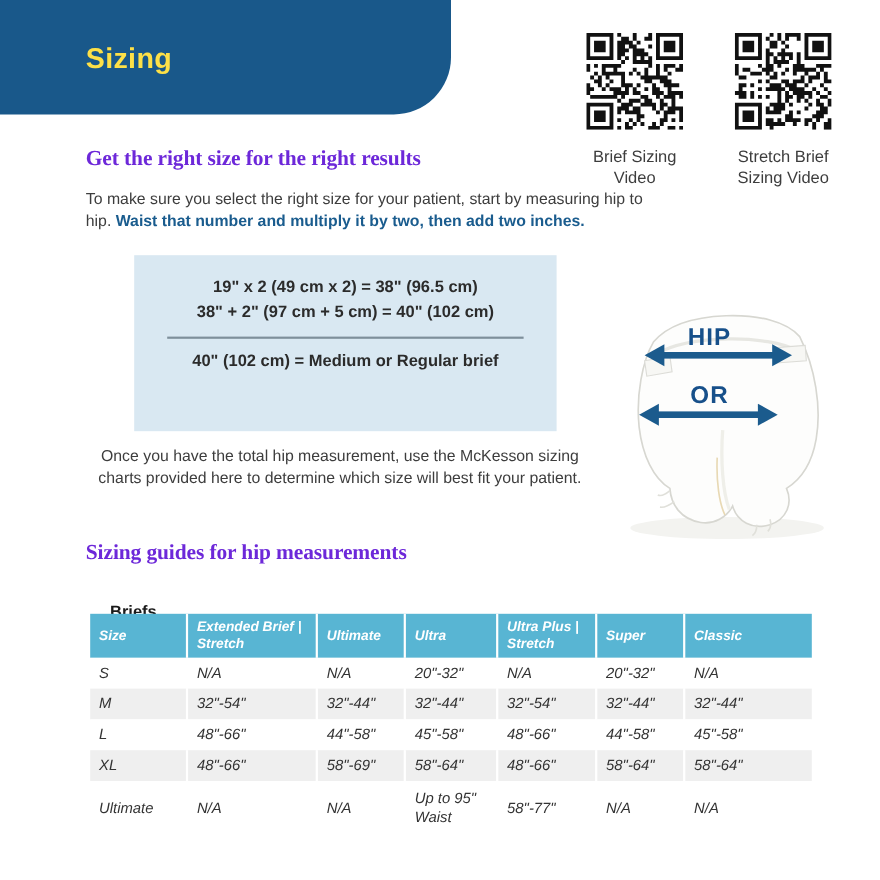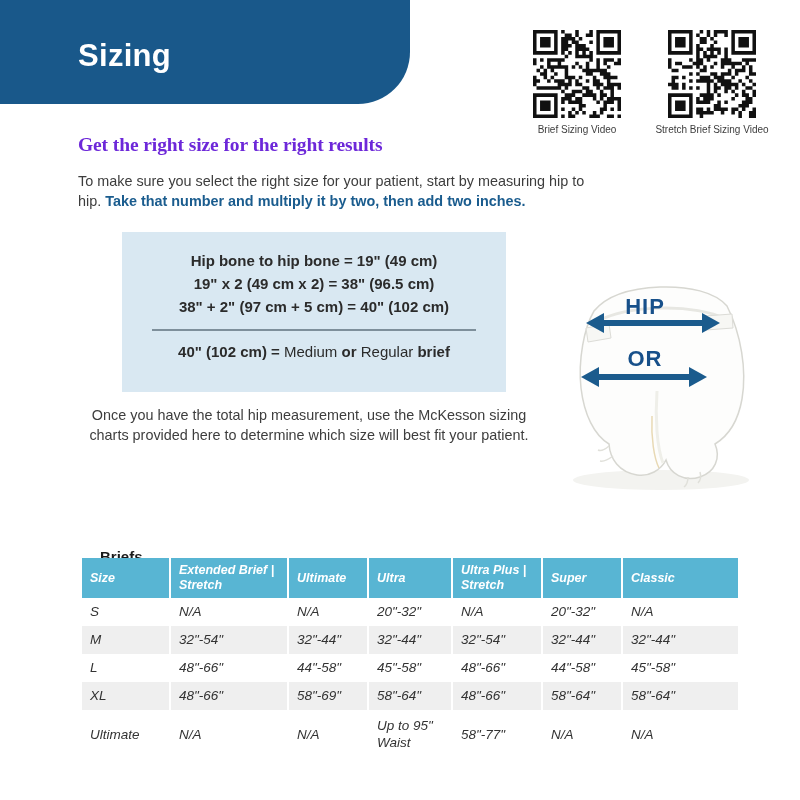--- a/index.html
+++ b/index.html
@@ -3,47 +3,47 @@
 <meta charset="utf-8">
 <style>
   * { box-sizing: border-box; }
   html,body { margin:0; padding:0; background:#fff; }
   body { font-family:"Liberation Sans", sans-serif; }
   .page { position:relative; width:800px; height:800px; background:#ffffff; overflow:hidden; }
 
   
   .banner { position:absolute; left:0; top:0; width:410px; height:104px;
             background:#19588a; border-bottom-right-radius:52px; }
-  .banner .title { margin:0; padding:38px 0 0 78px; color:#ffffff;
-                   font-size:31px; font-weight:bold; letter-spacing:.3px; }
+  .banner .title { margin:0; padding:38px 0 0 78px; color:#fde047;
+                   font-size:26px; font-weight:bold; letter-spacing:.3px; }
 
   
   .qr-fig { position:absolute; width:118px; text-align:center; }
   #qr-fig-1 { left:518px; top:30px; }
   #qr-fig-2 { left:653px; top:30px; }
   .qr-svg { width:88px; height:88px; display:block; margin:0 auto; background:#fff; }
-  .qr-label { margin-top:6px; font-size:10px; color:#3d3d3d; line-height:1.25; }
+  .qr-label { margin-top:16px; font-size:15px; color:#3d3d3d; line-height:1.25; }
 
   
   .section-heading { position:absolute; left:78px; margin:0; color:#6d28d9;
                      font-size:19.5px; font-weight:bold; letter-spacing:-.1px;font-family:Liberation Serif, serif; }
   #heading-intro { top:134px; }
   #heading-sizing { top:492px; }
   .para { position:absolute; left:78px; margin:0; font-size:14.4px; color:#3d3d3d; line-height:1.38; }
   #para-intro { top:172px; width:512px; }
   #para-note  { top:406px; width:462px;text-align:center; }
   .bold-blue { color:#1a5c8e; font-weight:bold; }
 
   
   .calc-box { position:absolute; left:122px; top:232px; width:384px; height:160px;
               background:#d9e8f2; text-align:center; padding-top:17px; }
   .calc-line { font-size:15px; font-weight:bold; color:#2b2b2b; line-height:23px; }
   .calc-divider { border:none; border-top:2px solid #7e8f9b; margin:11px 30px 12px; }
   .calc-result { font-size:15px; font-weight:bold; color:#2b2b2b; }
-  .calc-result .xbold { font-weight:400; }
+  .calc-result .xbold { font-weight:700; }
 
   
   .brief-fig { position:absolute; left:556px; top:266px; width:210px; height:232px; }
   .brief-fig svg { width:100%; height:100%; display:block; }
   .diagram-label { font-weight:bold; font-size:22px; fill:#17508a; letter-spacing:1px; }
 
   
   .table-label { position:absolute; left:84px; top:532px; margin:16px;
                  font-size:15px; font-weight:bold; color:#1a1a1a; }
   .table-wrap { position:absolute; left:82px; top:558px; width:656px;font-style:italic; }
@@ -75,24 +75,23 @@
     <figcaption class="qr-label">Brief Sizing Video</figcaption>
   </figure>
   <figure class="qr-fig" id="qr-fig-2" style="margin:0">
     <svg class="qr-svg" viewBox="0 0 50 50">
         <path d="M0 0h2v2h-2zM2 0h2v2h-2zM4 0h2v2h-2zM6 0h2v2h-2zM8 0h2v2h-2zM10 0h2v2h-2zM12 0h2v2h-2zM18 0h2v2h-2zM22 0h2v2h-2zM26 0h2v2h-2zM28 0h2v2h-2zM30 0h2v2h-2zM32 0h2v2h-2zM36 0h2v2h-2zM38 0h2v2h-2zM40 0h2v2h-2zM42 0h2v2h-2zM44 0h2v2h-2zM46 0h2v2h-2zM48 0h2v2h-2zM0 2h2v2h-2zM12 2h2v2h-2zM16 2h2v2h-2zM22 2h2v2h-2zM26 2h2v2h-2zM32 2h2v2h-2zM36 2h2v2h-2zM48 2h2v2h-2zM0 4h2v2h-2zM4 4h2v2h-2zM6 4h2v2h-2zM8 4h2v2h-2zM12 4h2v2h-2zM18 4h2v2h-2zM20 4h2v2h-2zM24 4h2v2h-2zM36 4h2v2h-2zM40 4h2v2h-2zM42 4h2v2h-2zM44 4h2v2h-2zM48 4h2v2h-2zM0 6h2v2h-2zM4 6h2v2h-2zM6 6h2v2h-2zM8 6h2v2h-2zM12 6h2v2h-2zM18 6h2v2h-2zM20 6h2v2h-2zM26 6h2v2h-2zM36 6h2v2h-2zM40 6h2v2h-2zM42 6h2v2h-2zM44 6h2v2h-2zM48 6h2v2h-2zM0 8h2v2h-2zM4 8h2v2h-2zM6 8h2v2h-2zM8 8h2v2h-2zM12 8h2v2h-2zM16 8h2v2h-2zM24 8h2v2h-2zM36 8h2v2h-2zM40 8h2v2h-2zM42 8h2v2h-2zM44 8h2v2h-2zM48 8h2v2h-2zM0 10h2v2h-2zM12 10h2v2h-2zM16 10h2v2h-2zM18 10h2v2h-2zM22 10h2v2h-2zM24 10h2v2h-2zM26 10h2v2h-2zM28 10h2v2h-2zM32 10h2v2h-2zM36 10h2v2h-2zM48 10h2v2h-2zM0 12h2v2h-2zM2 12h2v2h-2zM4 12h2v2h-2zM6 12h2v2h-2zM8 12h2v2h-2zM10 12h2v2h-2zM12 12h2v2h-2zM16 12h2v2h-2zM20 12h2v2h-2zM24 12h2v2h-2zM28 12h2v2h-2zM32 12h2v2h-2zM36 12h2v2h-2zM38 12h2v2h-2zM40 12h2v2h-2zM42 12h2v2h-2zM44 12h2v2h-2zM46 12h2v2h-2zM48 12h2v2h-2zM16 14h2v2h-2zM20 14h2v2h-2zM22 14h2v2h-2zM24 14h2v2h-2zM26 14h2v2h-2zM32 14h2v2h-2zM0 16h2v2h-2zM12 16h2v2h-2zM16 16h2v2h-2zM18 16h2v2h-2zM22 16h2v2h-2zM30 16h2v2h-2zM32 16h2v2h-2zM34 16h2v2h-2zM42 16h2v2h-2zM44 16h2v2h-2zM46 16h2v2h-2zM48 16h2v2h-2zM0 18h2v2h-2zM4 18h2v2h-2zM6 18h2v2h-2zM14 18h2v2h-2zM16 18h2v2h-2zM18 18h2v2h-2zM26 18h2v2h-2zM30 18h2v2h-2zM32 18h2v2h-2zM34 18h2v2h-2zM36 18h2v2h-2zM38 18h2v2h-2zM40 18h2v2h-2zM44 18h2v2h-2zM0 20h2v2h-2zM8 20h2v2h-2zM10 20h2v2h-2zM12 20h2v2h-2zM16 20h2v2h-2zM20 20h2v2h-2zM24 20h2v2h-2zM30 20h2v2h-2zM36 20h2v2h-2zM42 20h2v2h-2zM46 20h2v2h-2zM2 22h2v2h-2zM4 22h2v2h-2zM18 22h2v2h-2zM20 22h2v2h-2zM34 22h2v2h-2zM38 22h2v2h-2zM40 22h2v2h-2zM42 22h2v2h-2zM46 22h2v2h-2zM12 24h2v2h-2zM16 24h2v2h-2zM24 24h2v2h-2zM26 24h2v2h-2zM30 24h2v2h-2zM32 24h2v2h-2zM34 24h2v2h-2zM38 24h2v2h-2zM46 24h2v2h-2zM48 24h2v2h-2zM2 26h2v2h-2zM4 26h2v2h-2zM8 26h2v2h-2zM18 26h2v2h-2zM20 26h2v2h-2zM22 26h2v2h-2zM26 26h2v2h-2zM28 26h2v2h-2zM30 26h2v2h-2zM36 26h2v2h-2zM44 26h2v2h-2zM2 28h2v2h-2zM12 28h2v2h-2zM16 28h2v2h-2zM18 28h2v2h-2zM20 28h2v2h-2zM22 28h2v2h-2zM24 28h2v2h-2zM28 28h2v2h-2zM30 28h2v2h-2zM32 28h2v2h-2zM34 28h2v2h-2zM40 28h2v2h-2zM46 28h2v2h-2zM0 30h2v2h-2zM2 30h2v2h-2zM4 30h2v2h-2zM8 30h2v2h-2zM22 30h2v2h-2zM26 30h2v2h-2zM30 30h2v2h-2zM32 30h2v2h-2zM34 30h2v2h-2zM36 30h2v2h-2zM38 30h2v2h-2zM42 30h2v2h-2zM48 30h2v2h-2zM2 32h2v2h-2zM4 32h2v2h-2zM8 32h2v2h-2zM12 32h2v2h-2zM16 32h2v2h-2zM22 32h2v2h-2zM26 32h2v2h-2zM28 32h2v2h-2zM32 32h2v2h-2zM34 32h2v2h-2zM38 32h2v2h-2zM44 32h2v2h-2zM46 32h2v2h-2zM22 34h2v2h-2zM26 34h2v2h-2zM32 34h2v2h-2zM36 34h2v2h-2zM42 34h2v2h-2zM48 34h2v2h-2zM0 36h2v2h-2zM2 36h2v2h-2zM4 36h2v2h-2zM6 36h2v2h-2zM8 36h2v2h-2zM10 36h2v2h-2zM12 36h2v2h-2zM18 36h2v2h-2zM20 36h2v2h-2zM22 36h2v2h-2zM24 36h2v2h-2zM28 36h2v2h-2zM38 36h2v2h-2zM42 36h2v2h-2zM44 36h2v2h-2zM48 36h2v2h-2zM0 38h2v2h-2zM12 38h2v2h-2zM16 38h2v2h-2zM20 38h2v2h-2zM22 38h2v2h-2zM24 38h2v2h-2zM36 38h2v2h-2zM44 38h2v2h-2zM46 38h2v2h-2zM0 40h2v2h-2zM4 40h2v2h-2zM6 40h2v2h-2zM8 40h2v2h-2zM12 40h2v2h-2zM16 40h2v2h-2zM18 40h2v2h-2zM20 40h2v2h-2zM22 40h2v2h-2zM28 40h2v2h-2zM32 40h2v2h-2zM42 40h2v2h-2zM44 40h2v2h-2zM46 40h2v2h-2zM0 42h2v2h-2zM4 42h2v2h-2zM6 42h2v2h-2zM8 42h2v2h-2zM12 42h2v2h-2zM26 42h2v2h-2zM28 42h2v2h-2zM40 42h2v2h-2zM42 42h2v2h-2zM44 42h2v2h-2zM0 44h2v2h-2zM4 44h2v2h-2zM6 44h2v2h-2zM8 44h2v2h-2zM12 44h2v2h-2zM16 44h2v2h-2zM18 44h2v2h-2zM22 44h2v2h-2zM26 44h2v2h-2zM28 44h2v2h-2zM30 44h2v2h-2zM32 44h2v2h-2zM36 44h2v2h-2zM38 44h2v2h-2zM42 44h2v2h-2zM48 44h2v2h-2zM0 46h2v2h-2zM12 46h2v2h-2zM16 46h2v2h-2zM18 46h2v2h-2zM20 46h2v2h-2zM22 46h2v2h-2zM24 46h2v2h-2zM30 46h2v2h-2zM36 46h2v2h-2zM40 46h2v2h-2zM46 46h2v2h-2zM48 46h2v2h-2zM0 48h2v2h-2zM2 48h2v2h-2zM4 48h2v2h-2zM6 48h2v2h-2zM8 48h2v2h-2zM10 48h2v2h-2zM12 48h2v2h-2zM18 48h2v2h-2zM40 48h2v2h-2zM46 48h2v2h-2zM48 48h2v2h-2z" fill="#111"></path>
       </svg>
     <figcaption class="qr-label">Stretch Brief Sizing Video</figcaption>
   </figure>
 
   <h2 class="section-heading" id="heading-intro">Get the right size for the right results</h2>
-  <p class="para" id="para-intro"><span>To make sure you select the right size for your patient, start by measuring hip to hip. </span><span class="bold-blue">Take that number and multiply it by two, then add two inches.</span></p>
+  <p class="para" id="para-intro"><span>To make sure you select the right size for your patient, start by measuring hip to hip. </span><span class="bold-blue">Waist that number and multiply it by two, then add two inches.</span></p>
 
   <div class="calc-box">
-    <div class="calc-line">Hip bone to hip bone = 19" (49 cm)</div>
     <div class="calc-line">19" x 2 (49 cm x 2) = 38" (96.5 cm)</div>
     <div class="calc-line">38" + 2" (97 cm + 5 cm) = 40" (102 cm)</div>
     <hr class="calc-divider">
     <div class="calc-result"><span>40" (102 cm) = </span><span class="xbold">Medium</span><span> or </span><span class="xbold">Regular</span><span> brief</span></div>
   </div>
 
   <div class="brief-fig">
     <svg viewBox="0 0 210 232">
       <ellipse cx="105" cy="214" rx="88" ry="10" fill="#f3f3f0"></ellipse>
       <path d="M38 45 C52 28 78 22 104 21 C133 20 159 26 171 40 C185 68 191 104 186 133
@@ -115,20 +114,21 @@
       <g fill="#1b5b8d">
         <rect x="40" y="108" width="96" height="6"></rect>
         <polygon points="25,111 43,101 43,121"></polygon>
         <polygon points="151,111 133,101 133,121"></polygon>
       </g>
     </svg>
   </div>
 
   <p class="para" id="para-note">Once you have the total hip measurement, use the McKesson sizing charts provided here to determine which size will best fit your patient.</p>
 
+  <h2 class="section-heading" id="heading-sizing">Sizing guides for hip measurements</h2>
   <h3 class="table-label">Briefs</h3>
 
   <div class="table-wrap">
     <table class="sizing">
       <colgroup>
         <col style="width:88px">
           <col style="width:118px">
           <col style="width:80px">
         <col style="width:84px">
           <col style="width:90px">

